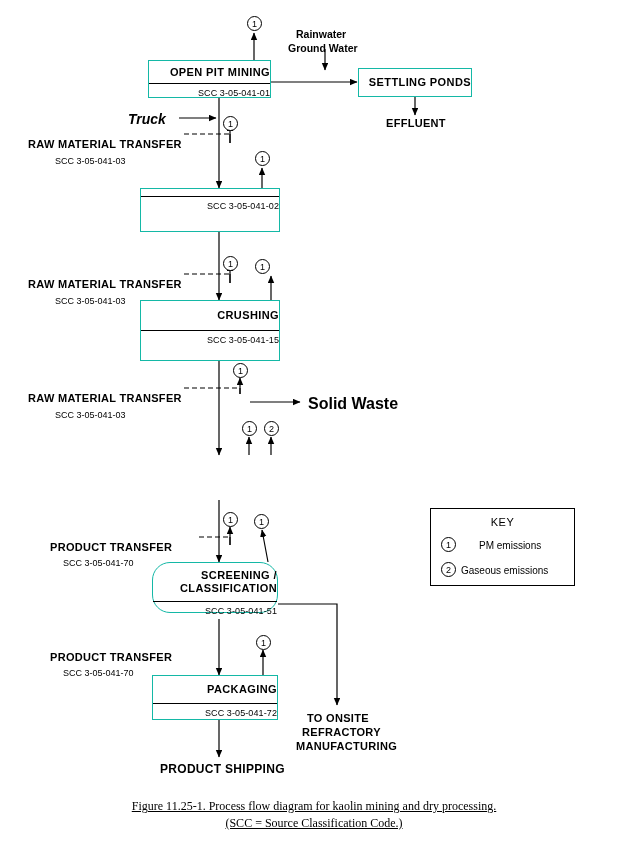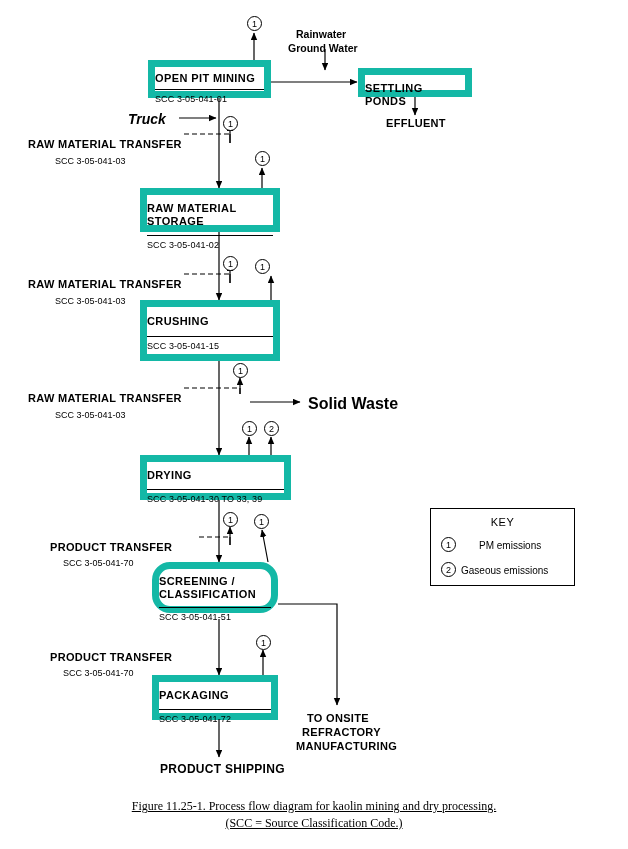--- a/index.html
+++ b/index.html
@@ -16,24 +16,24 @@
     overflow: hidden;
   }
   #stage {
     position: absolute;
     left: 0; top: 0;
     width: 628px;
     height: 849px;
   }
   .box {
     position: absolute;
-    border: 7px solid #14b8a6;
+    border: 1px solid #14b8a6;
     background: #fff;
     box-sizing: border-box;
-    text-align: left;
+    text-align: right;
   }
   .box .title {
     font-weight: bold;
     font-size: 11px;
     letter-spacing: 0.4px;
     line-height: 13px;
     padding-top: 5px;
   }
   .box .divider {
     border-top: 1px solid #000;
@@ -177,36 +177,30 @@
     <div class="title">OPEN PIT MINING</div>
     <div class="divider"></div>
     <div class="scc">SCC 3-05-041-01</div>
   </div>
 
   <div class="box" style="left:358px; top:68px; width:114px; height:29px;">
     <div class="title" style="padding-top:7px;">SETTLING PONDS</div>
   </div>
 
   <div class="box" style="left:140px; top:188px; width:140px; height:44px;">
-    <div class="title" style="padding-top:7px;">RAW MATERIAL STORAGE</div>
     <div class="divider" style="margin-top:7px;"></div>
     <div class="scc">SCC 3-05-041-02</div>
   </div>
 
   <div class="box" style="left:140px; top:300px; width:140px; height:61px;">
     <div class="title" style="padding-top:8px;">CRUSHING</div>
     <div class="divider" style="margin-top:8px;"></div>
     <div class="scc">SCC 3-05-041-15</div>
   </div>
 
-  <div class="box" style="left:140px; top:455px; width:151px; height:45px;">
-    <div class="title" style="padding-top:7px;">DRYING</div>
-    <div class="divider" style="margin-top:7px;"></div>
-    <div class="scc">SCC 3-05-041-30 TO 33, 39</div>
-  </div>
 
   <div class="box" style="left:152px; top:562px; width:126px; height:51px;border-radius:18px;">
     <div class="title" style="padding-top:6px;">SCREENING /</div>
     <div class="title" style="padding-top:0;">CLASSIFICATION</div>
     <div class="divider" style="margin-top:6px;"></div>
     <div class="scc">SCC 3-05-041-51</div>
   </div>
 
   <div class="box" style="left:152px; top:675px; width:126px; height:45px;">
     <div class="title" style="padding-top:7px;">PACKAGING</div>

